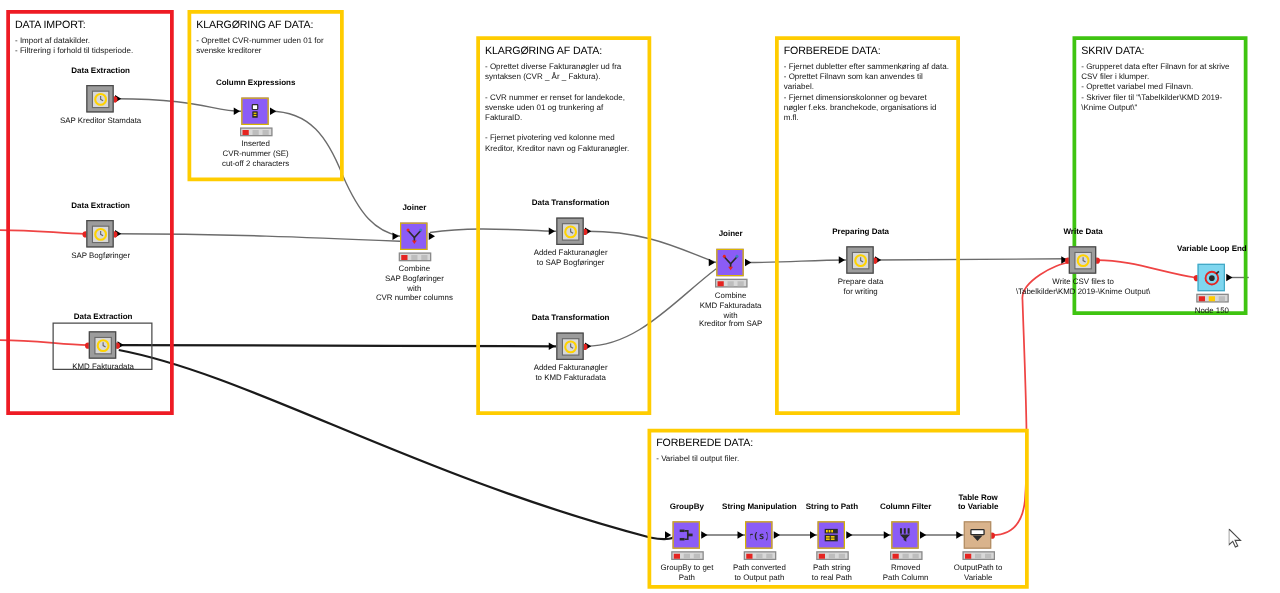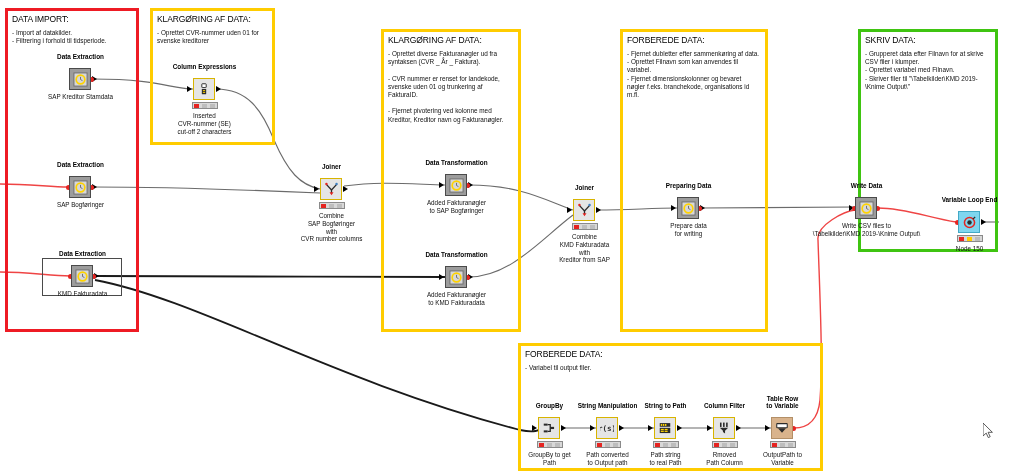--- a/index.html
+++ b/index.html
@@ -25,21 +25,21 @@
   .node .nlabel{
     position:absolute;left:50%;transform:translateX(-50%);
     bottom:19px;font-size:6.4px;font-weight:bold;color:#000;
     white-space:pre;text-align:center;line-height:7.6px;
   }
   .node .nbox{
     position:absolute;left:-11px;top:-11px;width:22px;height:22px;box-sizing:border-box;
     border:1px solid #4a4a4a;display:flex;align-items:center;justify-content:center;
   }
   .node .nbox.grey{background:#9c9c9c;}
-  .node .nbox.yellow{background:#e5e5e5;border-color:#d8b400;}
+  .node .nbox.yellow{background:#8b5cf6;border-color:#d8b400;}
   .node .nbox.tan{background:#d9b38c;border-color:#b38f67;}
   .node .nbox.cyan{background:#7fd6ef;border-color:#43a9c6;}
   .node .status{
     position:absolute;left:50%;transform:translateX(-50%);top:13px;
     width:26px;height:7px;background:#d8d8d8;border:1px solid #8a8a8a;
     display:flex;align-items:center;justify-content:space-around;box-sizing:border-box;
   }
   .node .status i{width:5px;height:4px;display:block;background:#bdbdbd;}
   .node .status i.red{background:#e52421;}
   .node .status i.warn{background:#ffcc00;}

